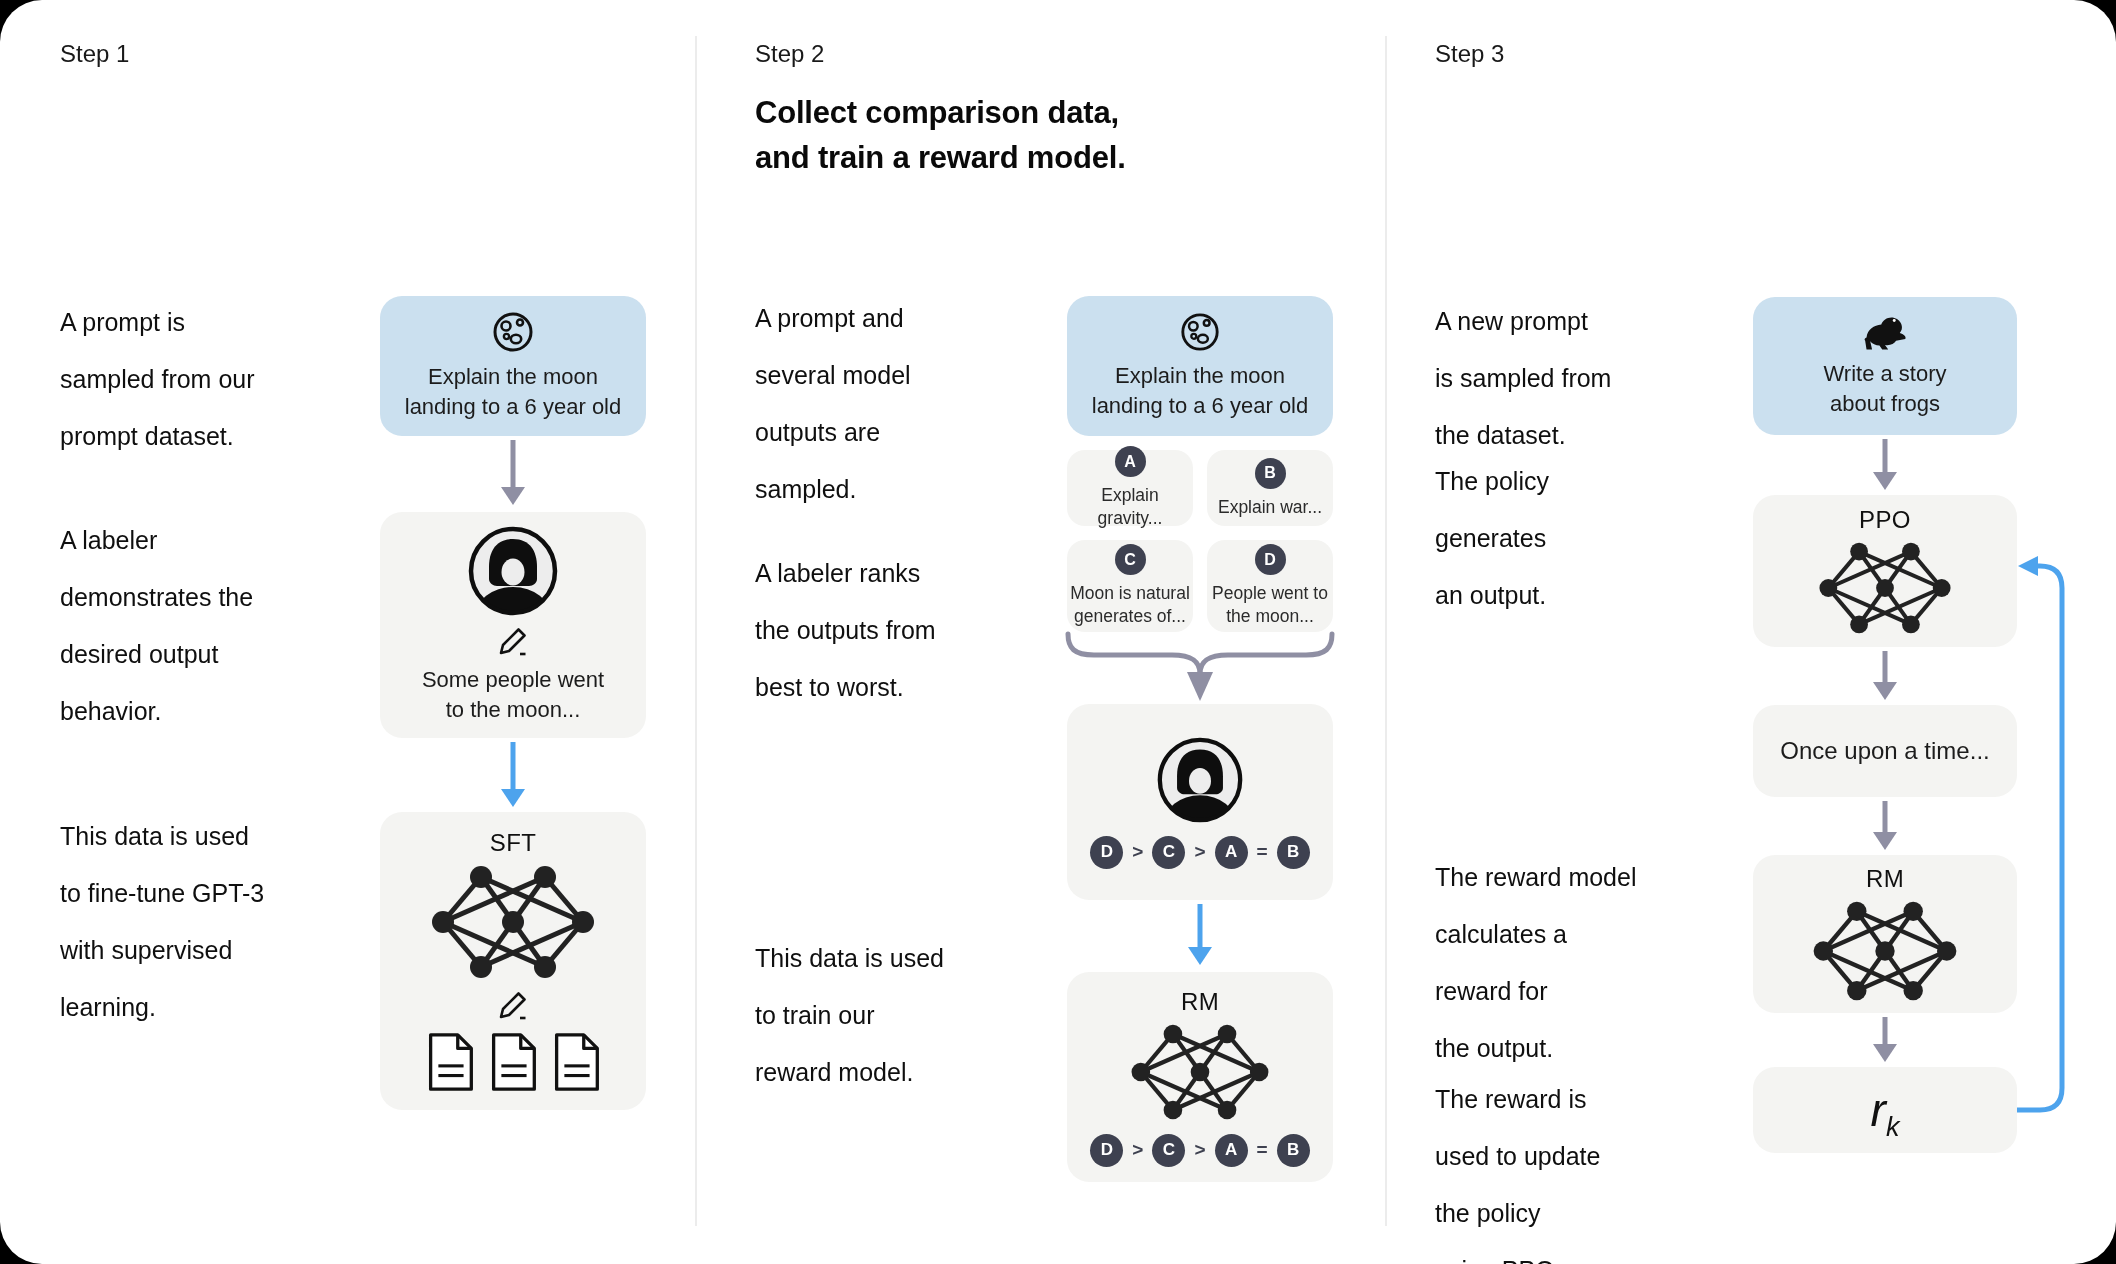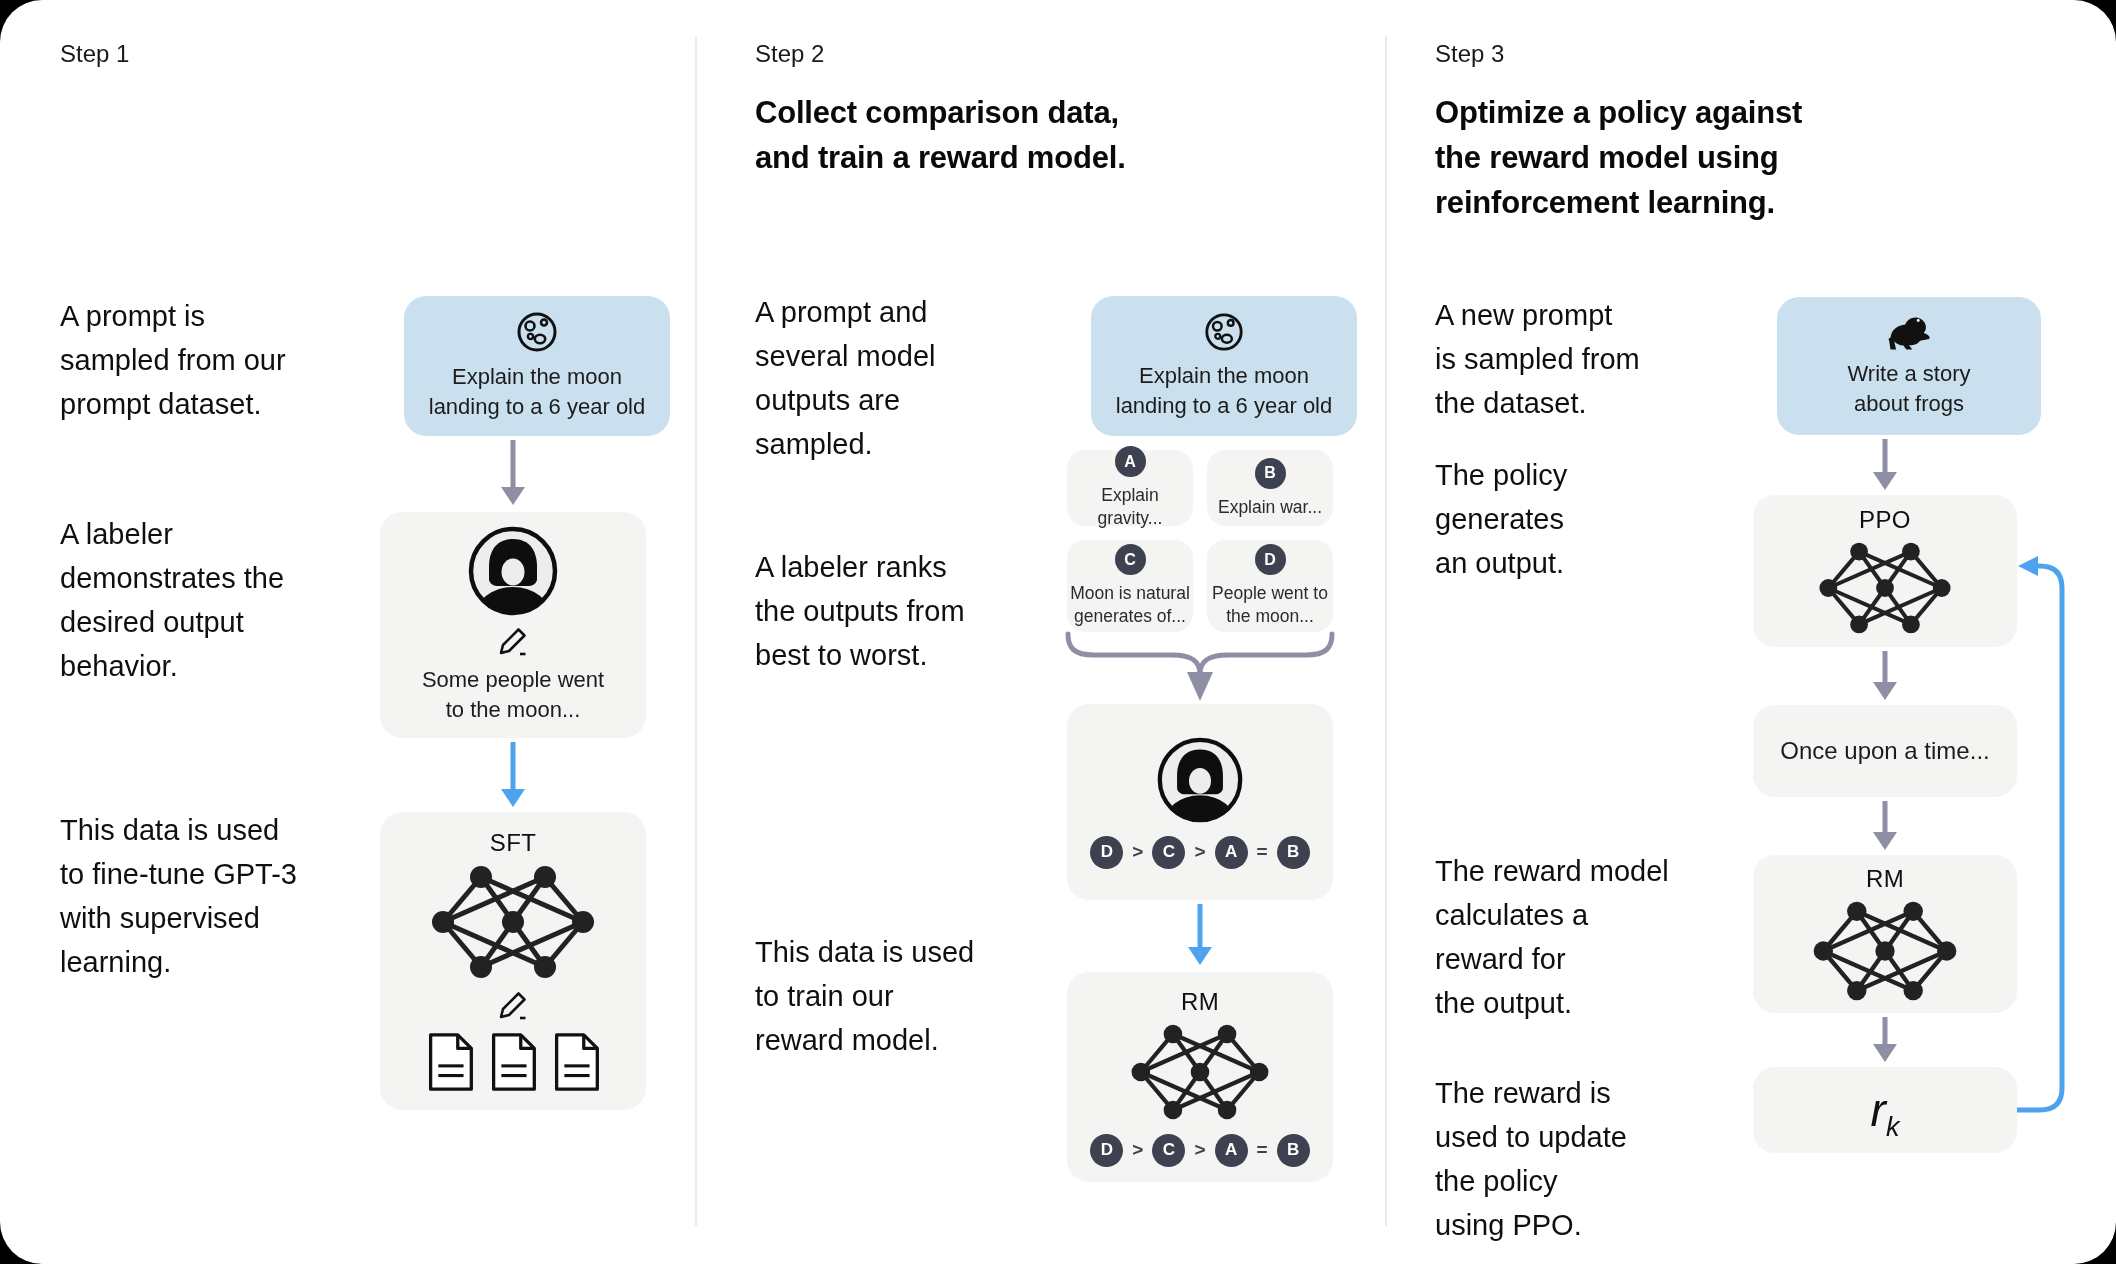--- a/index.html
+++ b/index.html
@@ -2,24 +2,24 @@
 <html><head>
 <meta charset="utf-8">
 <style>
   html,body{margin:0;padding:0;background:#000;}
   .canvas{position:relative;width:2116px;height:1264px;background:#ffffff;border-radius:42px;
           overflow:hidden;font-family:"Liberation Sans","DejaVu Sans",sans-serif;}
   .sep{position:absolute;top:36px;height:1190px;width:2px;background:#ececec;}
   .step-label{position:absolute;font-size:24px;color:#191919;}
   .step-title{position:absolute;font-size:31px;font-weight:700;line-height:45px;color:#0a0a0a;
               white-space:pre-line;letter-spacing:-0.2px;}
-  .caption{position:absolute;font-size:29px;line-height:44px;color:#0f0f0f;white-space:pre-line;}
+  .caption{position:absolute;font-size:25px;line-height:57px;color:#0f0f0f;white-space:pre-line;}
   .box{position:absolute;border-radius:22px;display:flex;flex-direction:column;align-items:center;
        justify-content:center;text-align:center;}
-  .box.blue{background:#cbe0ef;margin-left:24px;}
+  .box.blue{background:#cbe0ef;}
   .box.gray{background:#f4f4f2;}
   .box-text{font-size:22px;line-height:30px;color:#1c1c1c;white-space:pre-line;margin-top:8px;}
   .model-label{font-size:24px;color:#101010;letter-spacing:0.4px;margin-bottom:6px;}
   .arrow,.svgabs{position:absolute;}
   .out-card{position:absolute;background:#f4f4f2;border-radius:18px;display:flex;flex-direction:column;
             align-items:center;justify-content:center;text-align:center;}
   .badge{width:31px;height:31px;border-radius:50%;background:#3e4150;color:#fff;font-weight:700;
          font-size:16px;display:flex;align-items:center;justify-content:center;flex:0 0 auto;}
   .out-text{font-size:17.5px;line-height:23px;color:#2b2b2b;white-space:pre-line;margin-top:7px;}
   .rank-row{display:flex;align-items:center;gap:9px;margin-top:12px;}
@@ -264,23 +264,20 @@
       <span class="rank-sep">&gt;</span>
       <div class="badge">C</div>
       <span class="rank-sep">&gt;</span>
       <div class="badge">A</div>
       <span class="rank-sep">=</span>
       <div class="badge">B</div>
     </div>
   </div>
 
   <div class="step-label" style="left:1435px;top:40px">Step 3</div>
-  <div class="step-title" style="left:1435px;top:90px">Optimize a policy against
-the reward model using
-reinforcement learning.</div>
   <div class="caption" style="left:1435px;top:293px">A new prompt
 is sampled from
 the dataset.</div>
   <div class="caption" style="left:1435px;top:453px">The policy
 generates
 an output.</div>
   <div class="caption" style="left:1435px;top:849px">The reward model
 calculates a
 reward for
 the output.</div>

